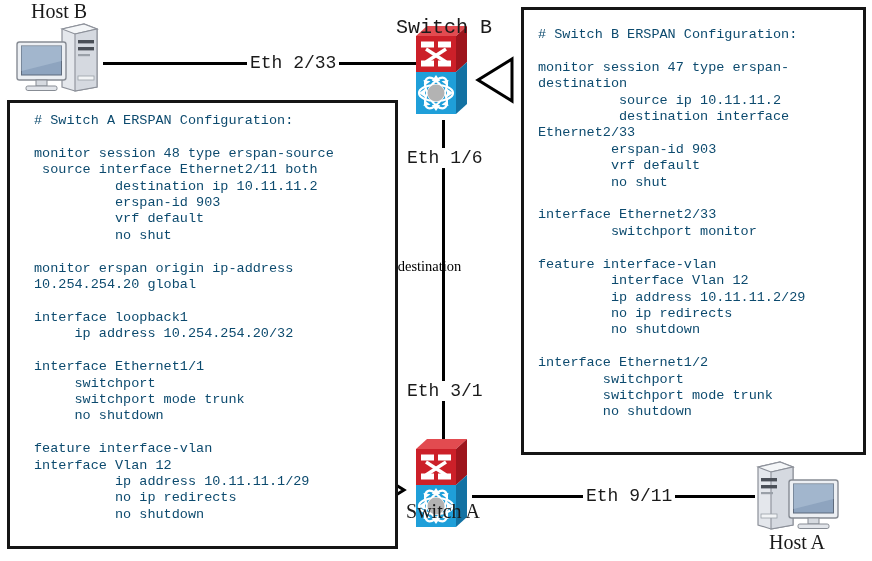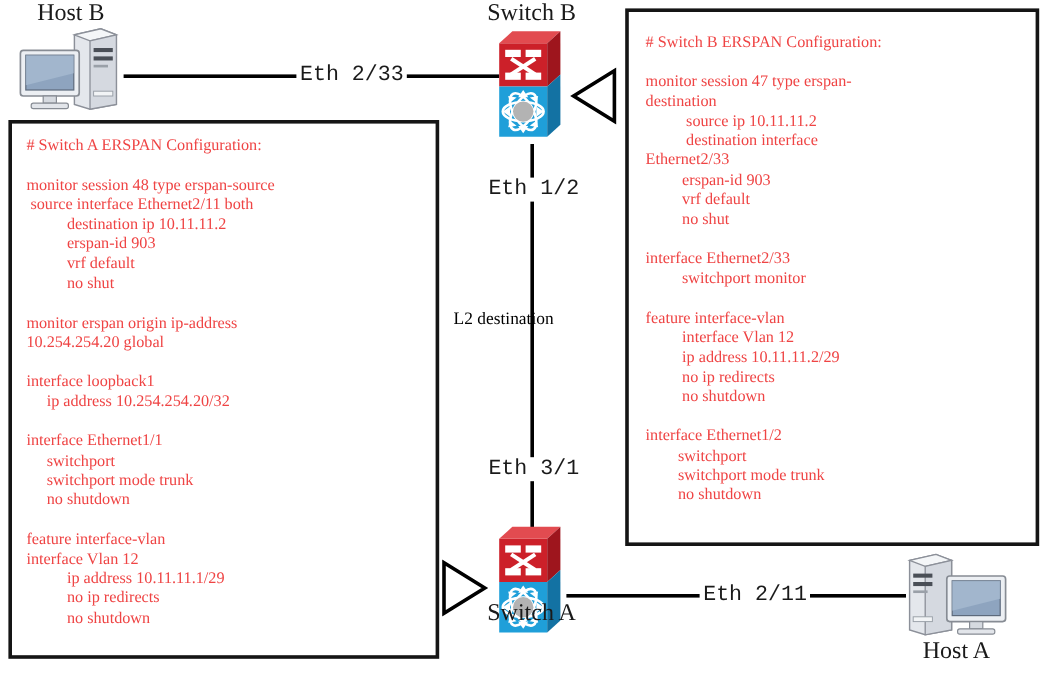--- a/index.html
+++ b/index.html
@@ -2,24 +2,24 @@
 <html><head>
 <meta charset="utf-8">
 <style>
   html,body{margin:0;padding:0;background:#ffffff;}
   body{width:872px;height:561px;position:relative;overflow:hidden;
        font-family:"Liberation Serif",serif;color:#000;}
   .stage{position:absolute;left:0;top:0;width:872px;height:561px;}
 
   
   .cfgbox{position:absolute;border:3px solid #151515;background:#fff;box-sizing:border-box;}
-  #cfg-a{left:7px;top:100px;width:359px;height:449px;}
+  #cfg-a{left:7px;top:100px;width:391px;height:449px;padding-left:12px;}
   #cfg-b{left:521px;top:7px;width:345px;height:448px;}
-  .cfgtext{font-family:Liberation Serif, serif;
-           font-size:13.5px;line-height:16.4px;white-space:pre;color:#ef4444;}
+  .cfgtext{font-family:Liberation Mono, monospace;
+           font-size:13.5px;line-height:16.4px;white-space:pre;color:#0c4a6e;}
   #cfg-a .cfgtext{padding:10px 0 0 12px;}
   #cfg-b .cfgtext{padding:17px 0 0 14px;}
 
   
   .line{position:absolute;background:#000;}
   .hline{height:3px;}
   .vline{width:3px;}
 
   
   .portlabel{position:absolute;font-family:"Liberation Mono","DejaVu Sans Mono",monospace;
@@ -48,27 +48,27 @@
 <div class="stage">
 
   <div class="line hline" style="left:103px;top:62px;width:313px;"></div>
 
   <div class="line vline" style="left:442px;top:120px;height:320px;"></div>
 
   <div class="line hline" style="left:472px;top:495px;width:283px;"></div>
 
   <div class="portlabel" style="left:247px;top:53px;">Eth 2/33</div>
 
-  <div class="portlabel" style="left:404px;top:148px;">Eth 1/2</div>
+  <div class="portlabel" style="left:404px;top:148px;">Eth 1/6</div>
 
   <div class="l2label" style="left:378px;top:258px;">L2 destination</div>
 
   <div class="portlabel" style="left:404px;top:381px;">Eth 3/1</div>
 
-  <div class="portlabel" style="left:583px;top:486px;">Eth 2/11</div>
+  <div class="portlabel" style="left:583px;top:486px;">Eth 9/11</div>
 
   <div class="host" style="left:14px;top:21px;width:88px;height:72px;">
     <svg width="88" height="72" viewBox="0 0 88 72">
 
       <path d="M48 8 L70 3 L83 8 L83 66 L61 70 L48 66 Z" fill="#e4e7ec" stroke="#8c9099" stroke-width="1.2"></path>
       <path d="M48 8 L70 3 L83 8 L61 13 Z" fill="#f4f6f8" stroke="#8c9099" stroke-width="1.1"></path>
       <path d="M61 13 L83 8 L83 66 L61 70 Z" fill="#d5d9e0" stroke="#8c9099" stroke-width="1.1"></path>
       <rect x="64" y="19" width="16" height="3.4" fill="#4a4f57"></rect>
       <rect x="64" y="26" width="16" height="3.4" fill="#4a4f57"></rect>
       <rect x="64" y="33" width="12" height="2.2" fill="#9aa0a8"></rect>
@@ -115,21 +115,21 @@
         <path d="M5 69 l6 -4.2 v8.4 Z"></path>
         <path d="M39 69 l-6 -4.2 v8.4 Z"></path>
         <path d="M9.5 56 l7 1.2 l-5.6 4.4 Z"></path>
         <path d="M34.5 82 l-7 -1.2 l5.6 -4.4 Z"></path>
         <path d="M34.5 56 l-7 1.2 l5.6 4.4 Z"></path>
         <path d="M9.5 82 l7 -1.2 l-5.6 -4.4 Z"></path>
       </g>
       <circle cx="22" cy="69" r="8.5" fill="#b3b3b3"></circle>
     </svg>
   </div>
-  <div class="caption" style="left:396px;top:0px;width:94px;">Switch B</div>
+  <div class="caption" style="left:396px;top:16px;width:94px;font-family:Liberation Mono, monospace;">Switch B</div>
 
   <div class="tri" style="left:474px;top:56px;">
     <svg width="42" height="48" viewBox="0 0 42 48">
       <path d="M38 3 L38 45 L4 24 Z" fill="#ffffff" stroke="#000000" stroke-width="3"></path>
     </svg>
   </div>
 
   <div class="switch" style="left:414px;top:437px;">
     <svg width="58" height="96" viewBox="0 0 58 96">
       <path d="M2 12 L42 12 L42 48 L2 48 Z" fill="#cc2029"></path>

